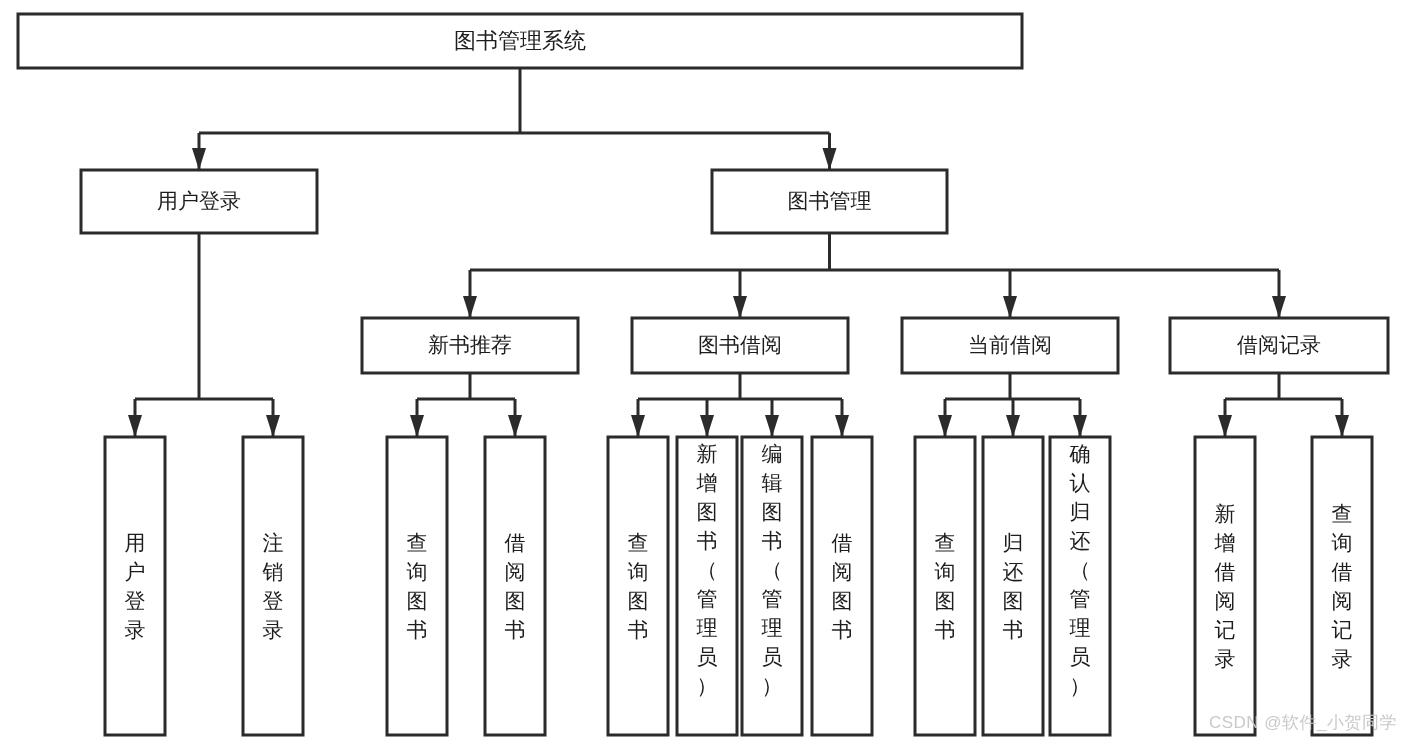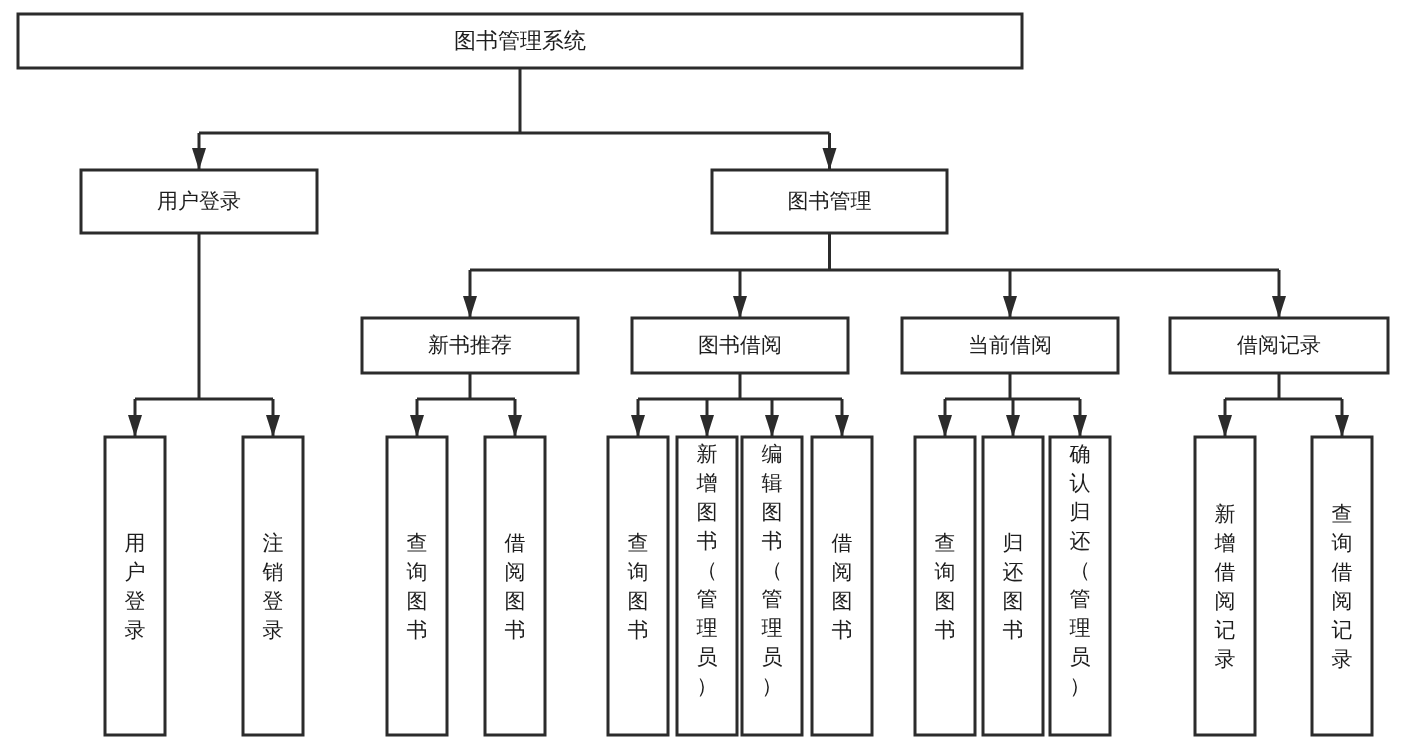--- a/index.html
+++ b/index.html
@@ -208,13 +208,14 @@
           <rect x="1195" y="437" width="60" height="298" rx="0" class="node-box"></rect>
           <text class="leaf-label" x="1225"><tspan x="1225" y="521">新</tspan><tspan x="1225" y="550">增</tspan><tspan x="1225" y="579">借</tspan><tspan x="1225" y="608">阅</tspan><tspan x="1225" y="637">记</tspan><tspan x="1225" y="666">录</tspan></text>
         </g>
         <g>
           <rect x="1312" y="437" width="60" height="298" rx="0" class="node-box"></rect>
           <text class="leaf-label" x="1342"><tspan x="1342" y="521">查</tspan><tspan x="1342" y="550">询</tspan><tspan x="1342" y="579">借</tspan><tspan x="1342" y="608">阅</tspan><tspan x="1342" y="637">记</tspan><tspan x="1342" y="666">录</tspan></text>
         </g>
       </g>
     </svg>
 
+  <div class="watermark">CSDN @软件_小贺同学</div>
 </div>
 
 </body></html>

